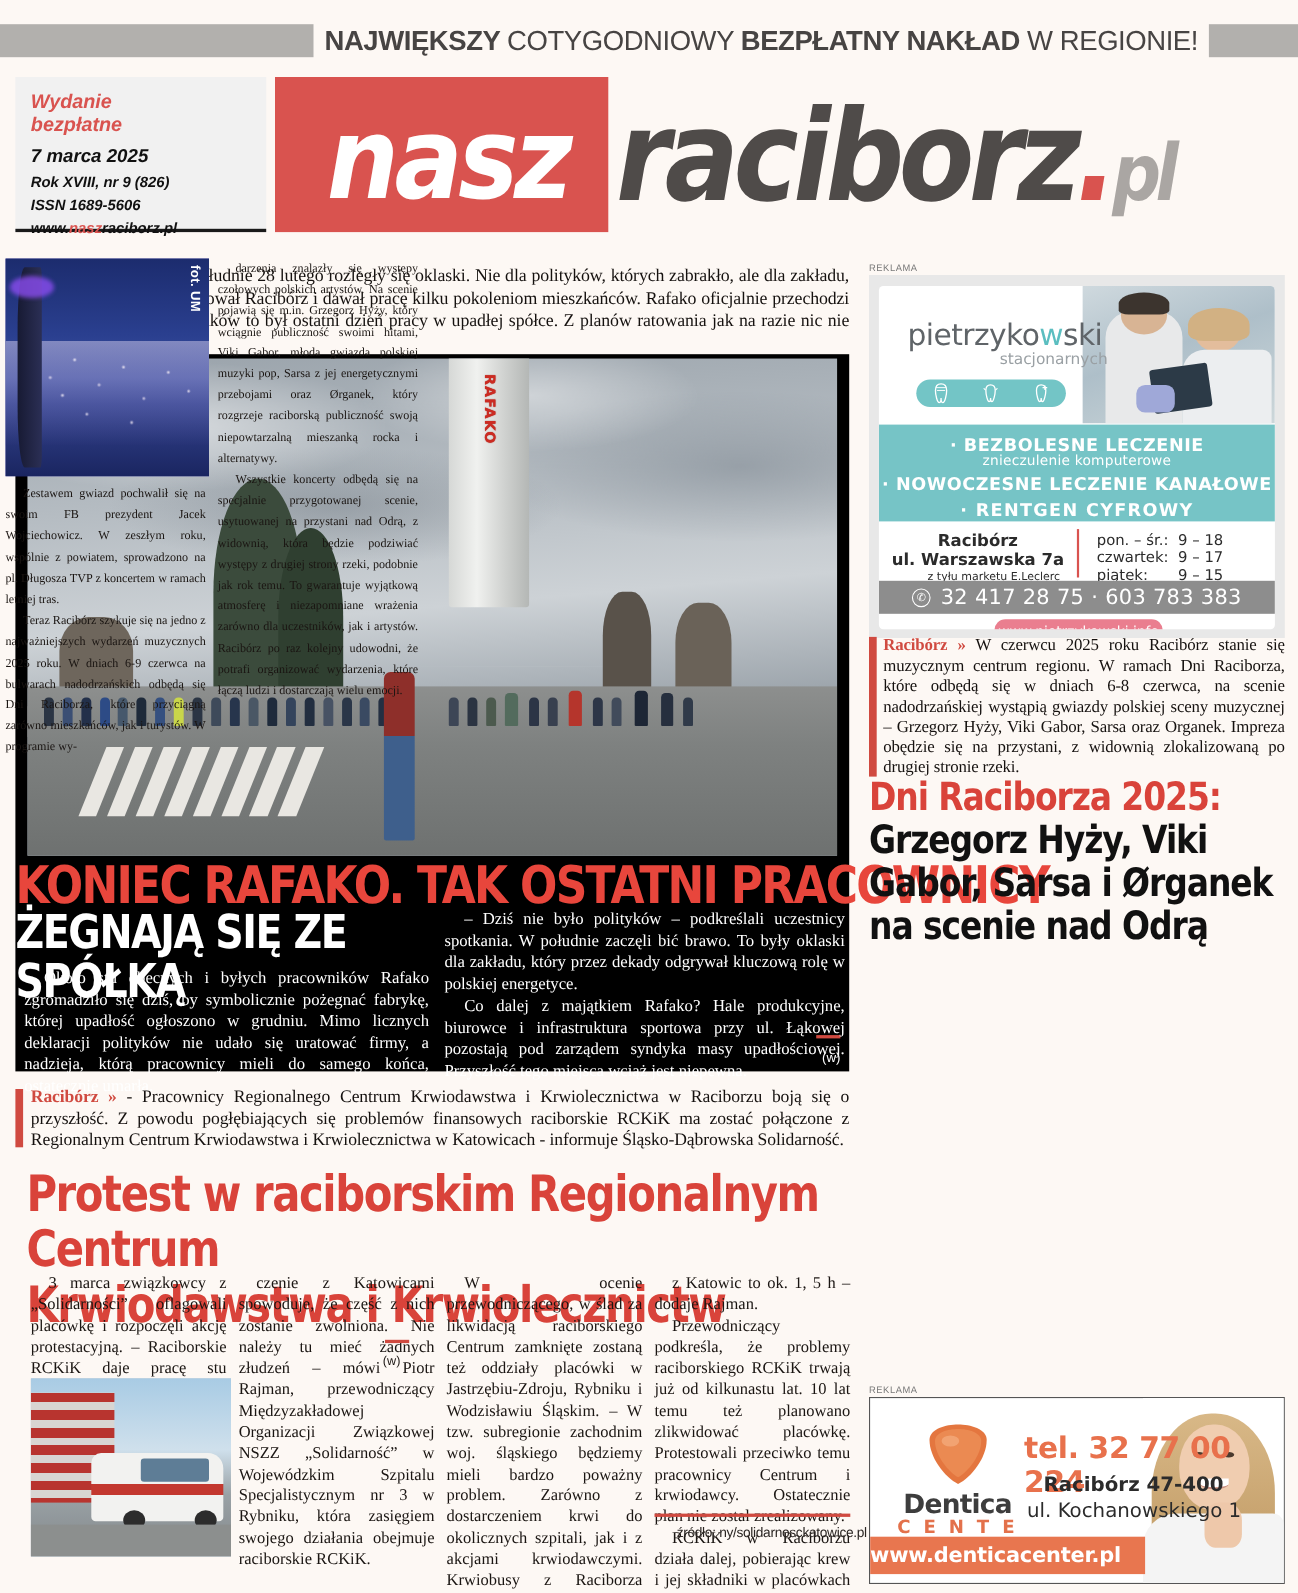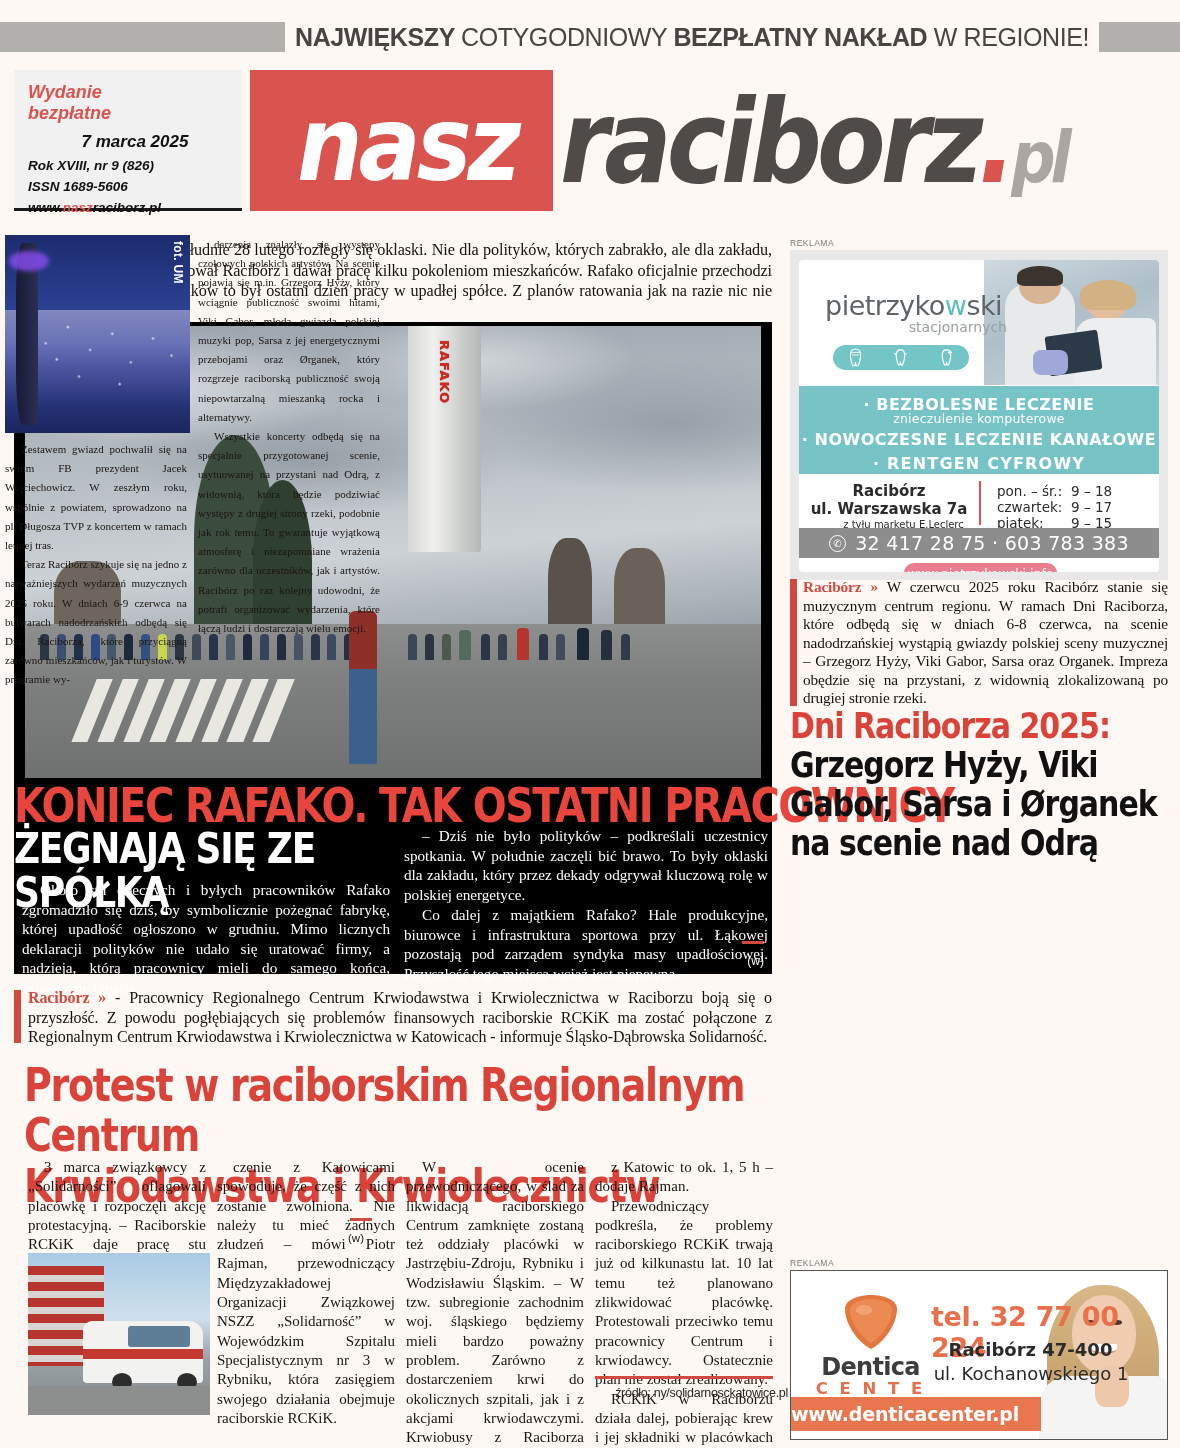--- a/index.html
+++ b/index.html
@@ -26,21 +26,21 @@
 
   
   .masthead { position:absolute; left:0; top:70px; width:1180px; height:145px; }
   .mh-info {
     position:absolute; left:14px; top:0; width:228px; height:141px;
     background:#f1f1f1; padding:12px 0 0 14px;
     border-bottom:3px solid #1a1a1a;
     font-family:"Liberation Sans", sans-serif;
   }
   .mh-free { color:#d9534f; font-weight:700; font-style:italic; font-size:18px; line-height:21px; }
-  .mh-date { color:#111; font-weight:700; font-style:italic; font-size:17px; margin-top:8px;text-align:center; }
+  .mh-date { color:#111; font-weight:700; font-style:italic; font-size:17px; margin-top:8px; }
   .mh-year, .mh-issn, .mh-www { color:#111; font-weight:700; font-style:italic; font-size:13.5px; margin-top:6px; }
   .mh-www .nasz { color:#d9534f; }
   .mh-redblock { position:absolute; left:250px; top:0; width:303px; height:141px; background:#d9534f; }
   .mh-nasz {
     position:absolute; left:272px; top:20px; width:270px; height:110px;
     color:#fff; font-family:"DejaVu Sans", sans-serif; font-weight:700; font-style:italic;
     font-size:92px; line-height:110px; letter-spacing:-4px;
     text-align:center; transform:scaleY(1.12); transform-origin:center;
   }
   .mh-raciborz {

